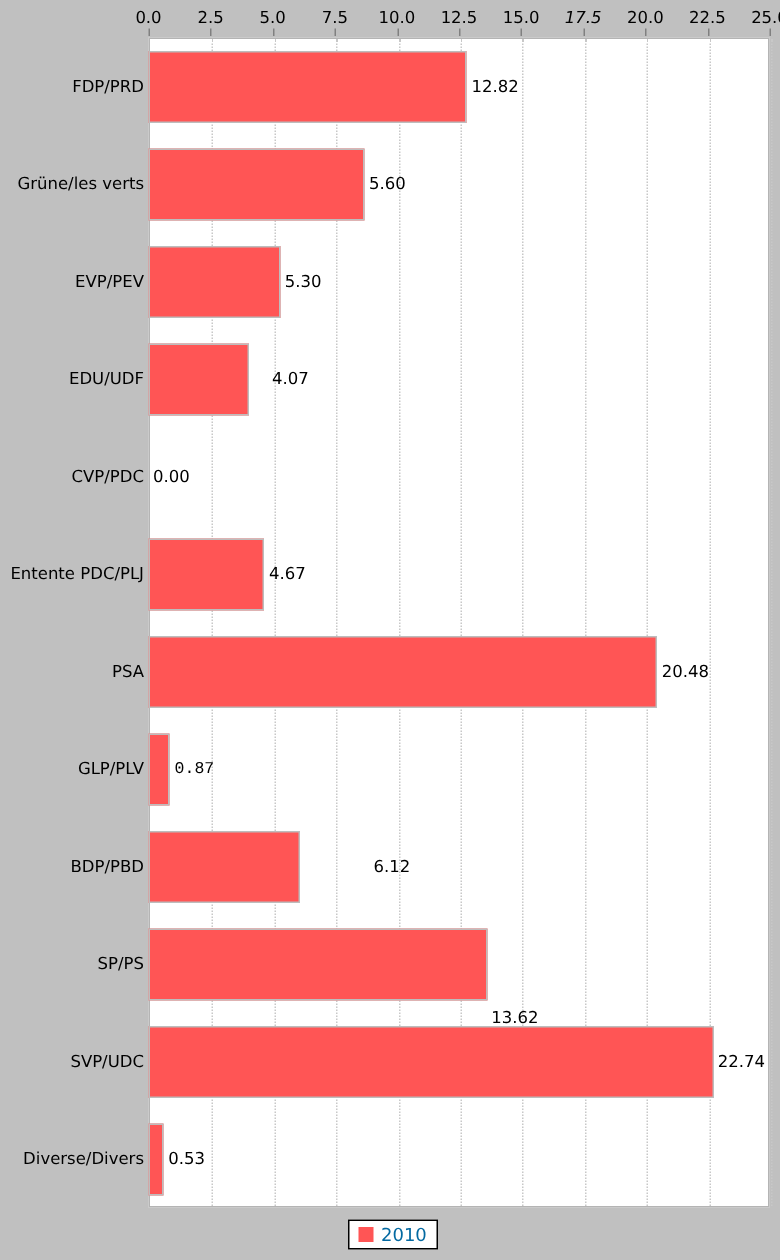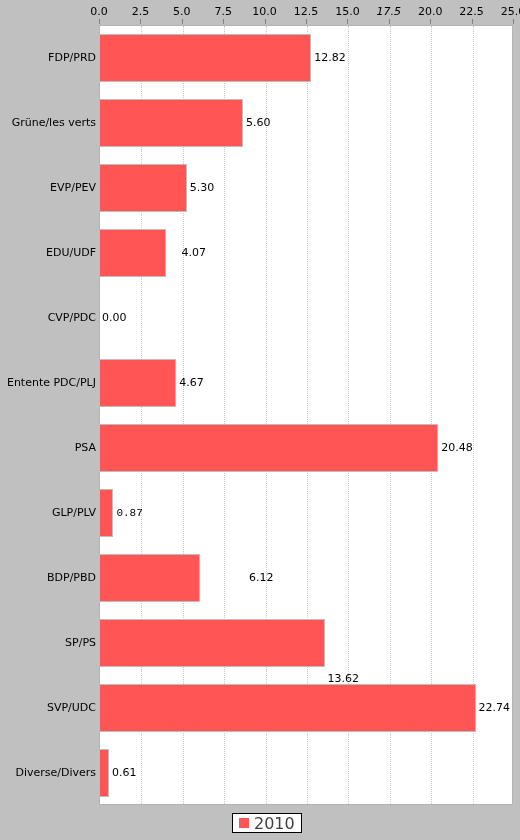--- a/index.html
+++ b/index.html
@@ -101,22 +101,22 @@
     padding: 0 6px;
     gap: 5px;
   }
   #legend-swatch {
     width: 10px;
     height: 10px;
     background: #ff5555;
     display: block;
   }
   #legend-label {
-    font-size: 16px;
-    color: #404040;
+    font-size: 12px;
+    color: #0369a1;
     line-height: 13px;
     text-align: right;
   }
 </style>
 </head>
 <body>
 
 <div id="chart-root">
 
   <div id="xaxis">
@@ -187,21 +187,21 @@
       <div class="bar" title="BDP/PBD: 6.12" style="top: 553.5px; width: 101.347px; background: rgb(255, 85, 85);"></div>
       <div class="bar-value" style="left: 221px; top: 571.5px; margin-left: 28px;">6.12</div>
       <div class="cat-label" style="top: 636.5px;">SP/PS</div>
       <div class="bar" title="SP/PS: 13.62" style="top: 618.5px; width: 225.547px; background: rgb(255, 85, 85);"></div>
       <div class="bar-value" style="left: 327.547px; top: 636.5px; margin-top: 36px;">13.62</div>
       <div class="cat-label" style="top: 701.5px;">SVP/UDC</div>
       <div class="bar" title="SVP/UDC: 22.74" style="top: 683.5px; width: 376.574px; background: rgb(255, 85, 85);"></div>
       <div class="bar-value" style="left: 478.574px; top: 701.5px;">22.74</div>
       <div class="cat-label" style="top: 766.5px;">Diverse/Divers</div>
       <div class="bar" title="Diverse/Divers: 0.61" style="top: 748.5px; width: 10.1016px; background: rgb(255, 85, 85);"></div>
-      <div class="bar-value" style="left: 112.102px; top: 766.5px;">0.61</div>
+      <div class="bar-value" style="left: 112.102px; top: 766.5px;">0.53</div>
     </div>
 
   <div id="legend">
     <span id="legend-swatch" style="background: rgb(255, 85, 85);"></span>
     <span id="legend-label">2010</span>
   </div>
 
 </div>
 
 </body></html>

